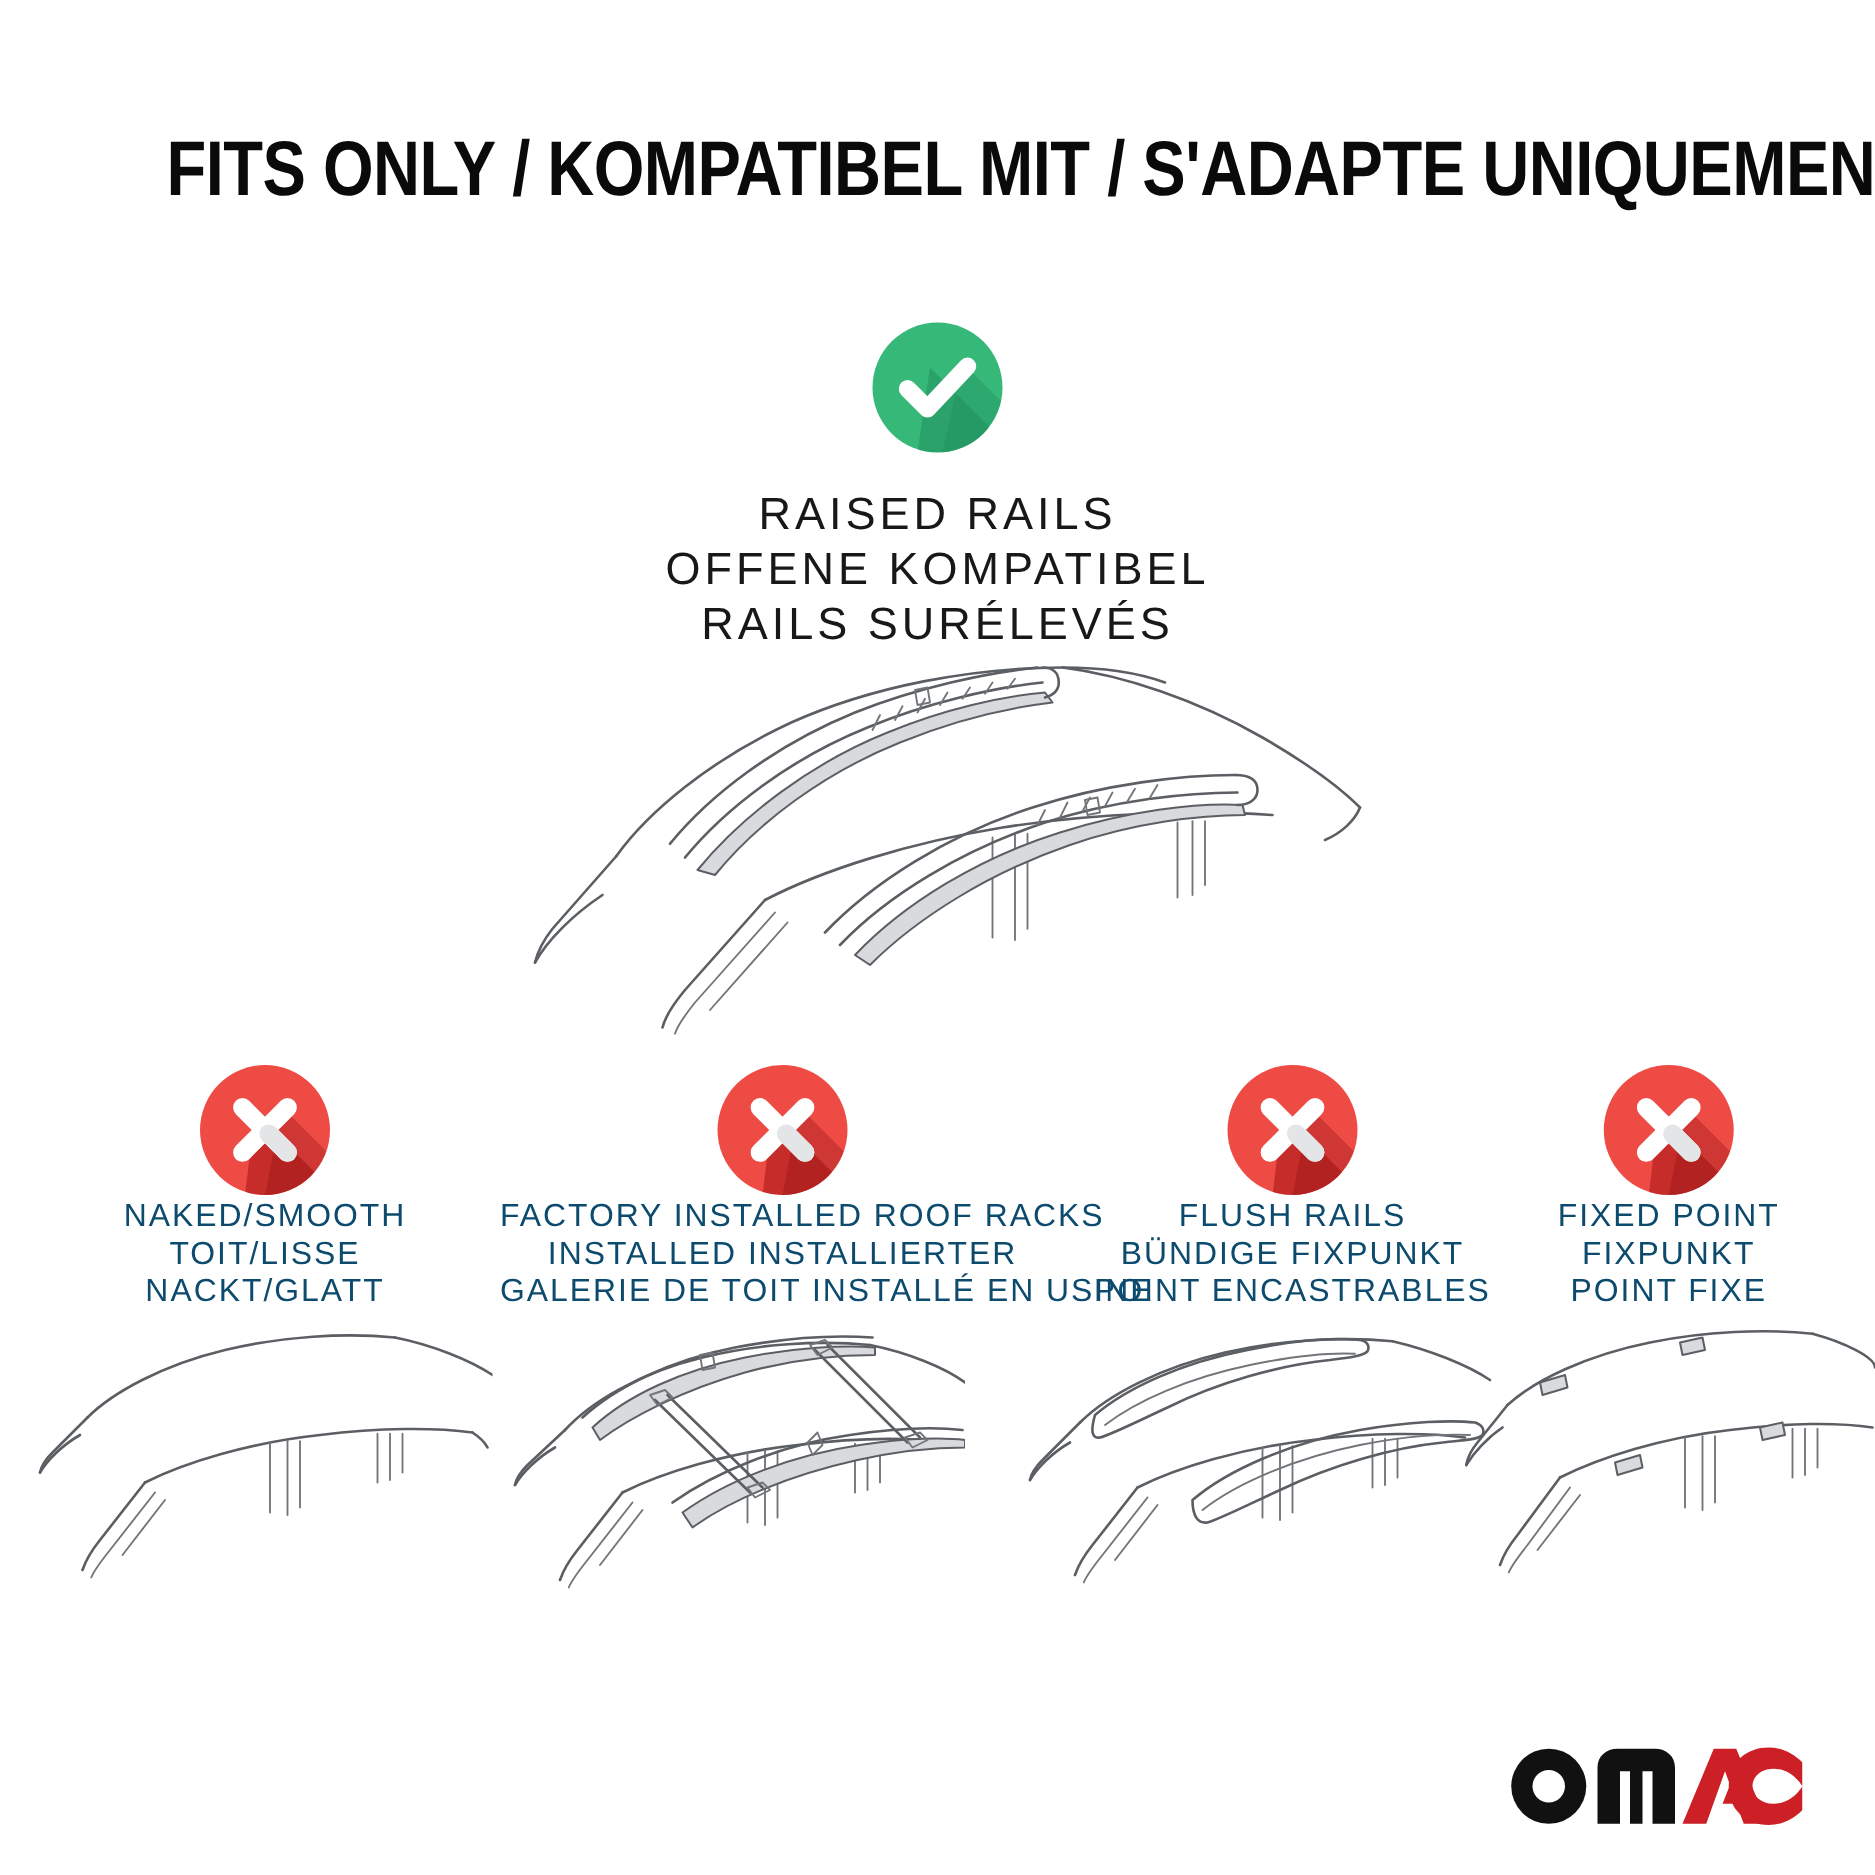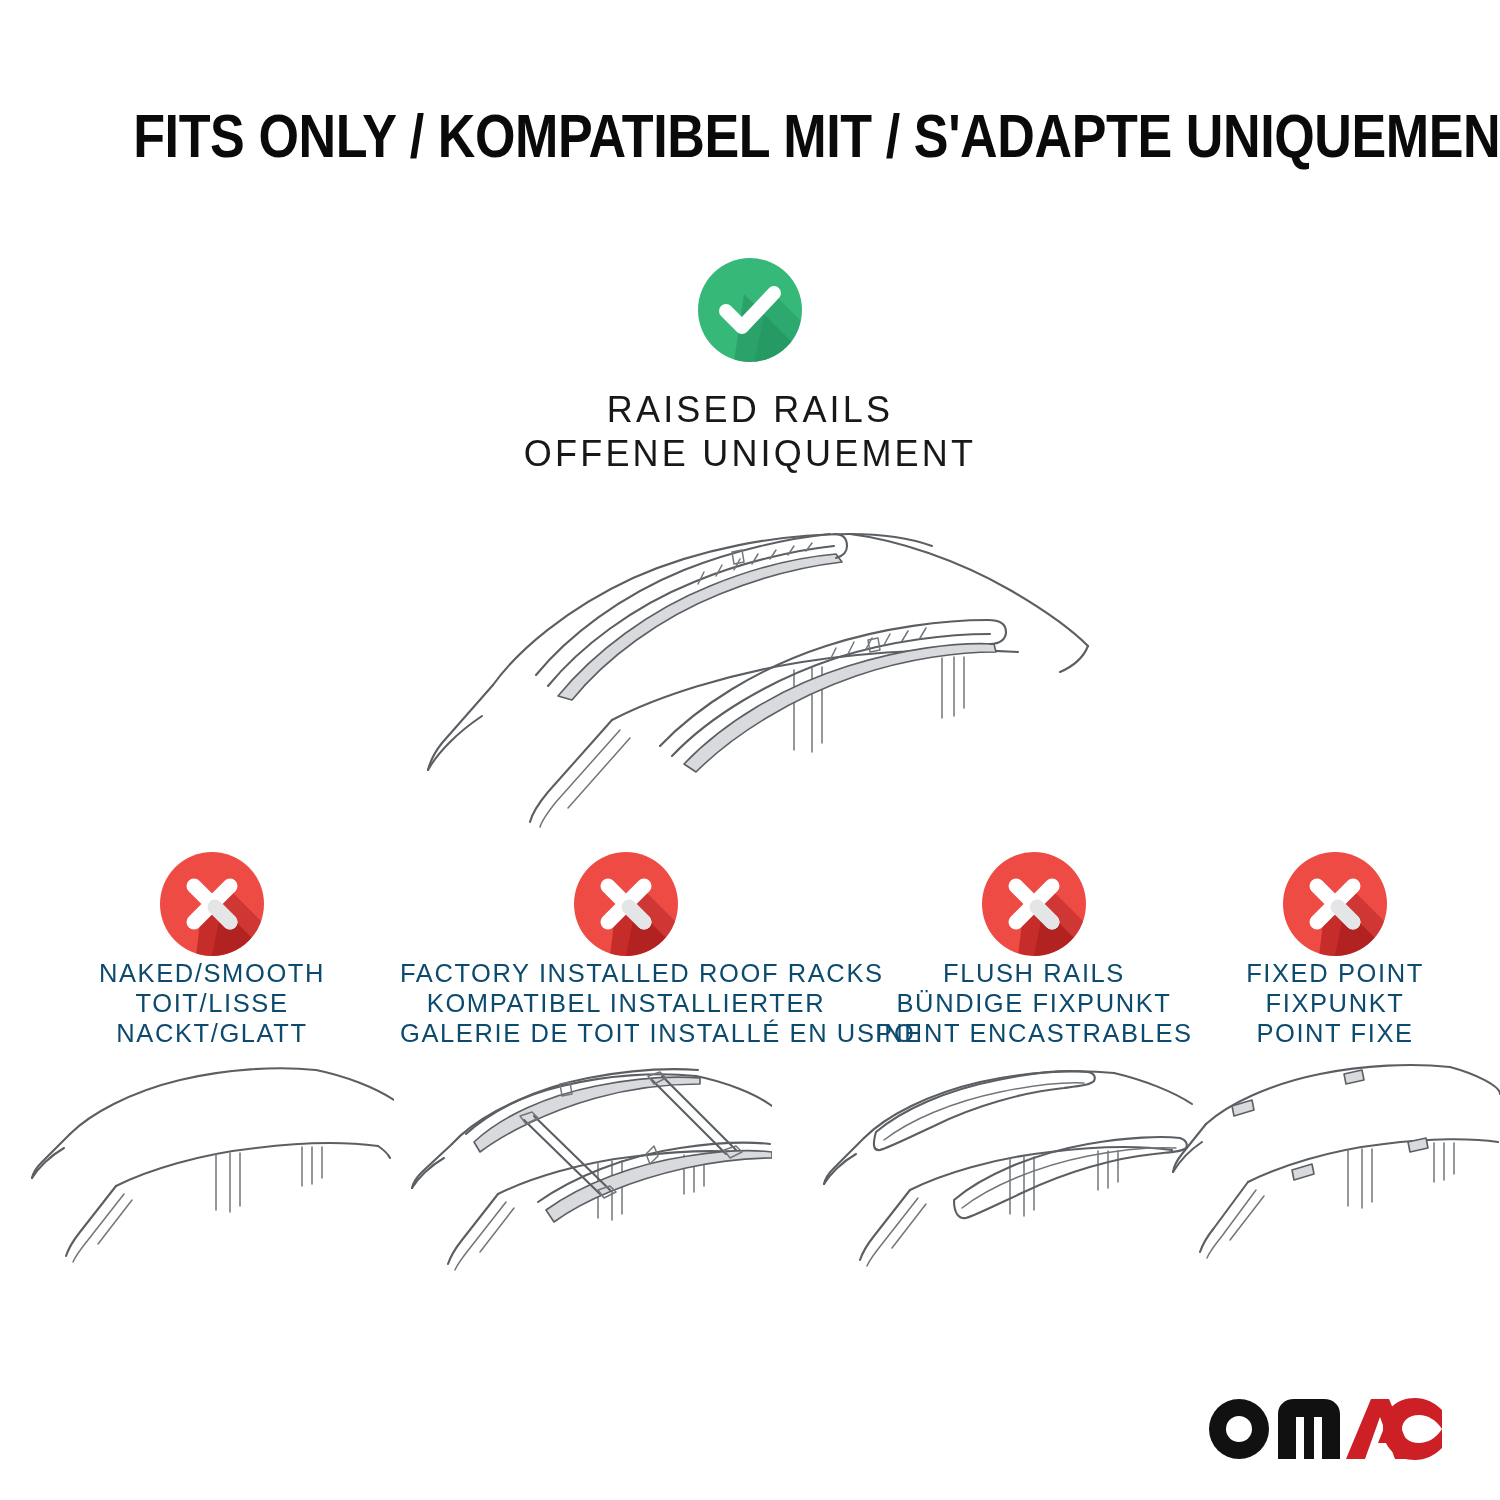--- a/index.html
+++ b/index.html
@@ -129,21 +129,22 @@
       <path d="M46 36 L104 94 L104 104 L36 104 Z" fill="#23926090" stroke="none"></path>
       <path d="M72 32 L104 64 L104 104 L56 104 Z" fill="#1f8a5a55" stroke="none"></path>
     </svg>
     <svg class="glyph" viewBox="0 0 104 104">
       <path d="M28 53 L44 69 L76 35" fill="none" stroke="#ffffff" stroke-width="14" stroke-linecap="round" stroke-linejoin="round"></path>
     </svg>
   </span>
 
   <div class="hero-labels">
     <div>RAISED RAILS</div>
-    <div>OFFENE UNIQUEMENT</div>
+    <div>OFFENE KOMPATIBEL</div>
+    <div>RAILS SURÉLEVÉS</div>
   </div>
 </div>
 
 <div class="hero-art">
   <svg class="line-art" width="704" height="330" viewBox="0 0 704 330">
 
     <path d="M95 185 C120 150 170 108 235 78 C300 49 380 34 452 34
              C486 34 512 38 534 46"></path>
     <path d="M452 34 C500 40 560 60 612 90 C650 112 676 132 690 146"></path>
 
@@ -245,21 +246,21 @@
       </svg>
       <svg class="glyph" viewBox="0 0 104 104">
         <path d="M34 34 L70 70" stroke="#ffffff" stroke-width="15" stroke-linecap="round" fill="none"></path>
         <path d="M70 34 L34 70" stroke="#ffffff" stroke-width="15" stroke-linecap="round" fill="none"></path>
         <path d="M55 55 L70 70" stroke="#e3e5e7" stroke-width="15" stroke-linecap="round" fill="none"></path>
       </svg>
     </span>
   </div>
   <div class="col-label">
     <div>FACTORY INSTALLED ROOF RACKS</div>
-    <div>KOMPATIBEL INSTALLIERTER</div>
+    <div>INSTALLED INSTALLIERTER</div>
     <div>GALERIE DE TOIT INSTALLÉ EN USINE</div>
   </div>
 </div>
 
 <div class="col-art" style="left:408px;width:364px;">
   <svg class="line-art" width="364" height="230" viewBox="0 0 364 230">
 
     <path d="M44 86 C64 64 104 40 154 28 C198 17 248 14 288 18"></path>
     <path d="M288 18 C318 24 348 36 364 48"></path>
     <path d="M44 86 L14 114 C8 120 5 125 4 130"></path>

